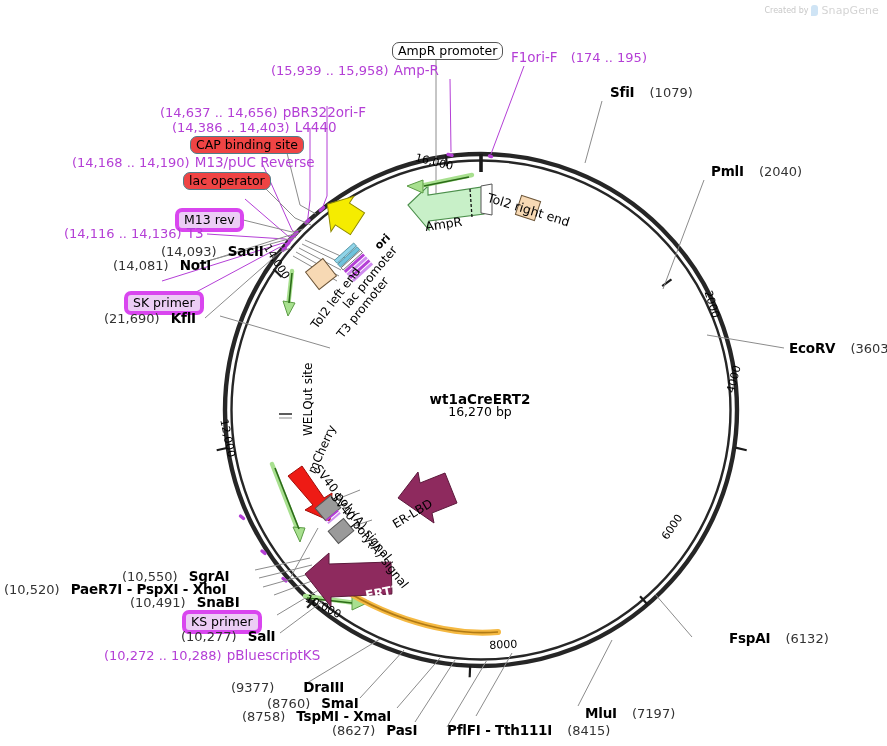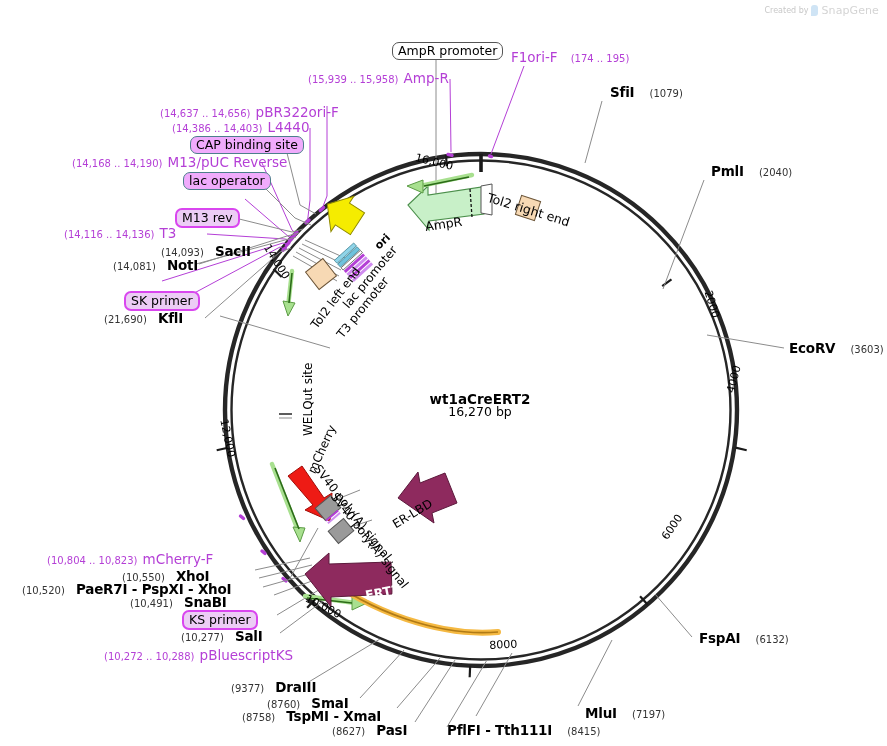--- a/index.html
+++ b/index.html
@@ -8,27 +8,27 @@
   #root{position:absolute;inset:0;}
   svg.map{position:absolute;left:0;top:0;width:887px;height:746px;overflow:visible;}
 
   
   .lbl{position:absolute;white-space:nowrap;line-height:1;}
   .purple{color:#b43fd6;}
   .black{color:#000;}
   .name{font-size:13.5px;}
   .name.bold{font-weight:bold;font-family:"DejaVu Sans","Liberation Sans",sans-serif;
              letter-spacing:-0.2px;}
-  .coord{font-size:10px;}
+  .coord{font-size:13px;}
   .coord.pur{color:#b43fd6;}
   .coord.blk{color:#333;}
   .boxed{display:inline-block;padding:1px 5px 2px 5px;border-radius:7px;
          font-size:12.5px;line-height:1.05;}
-  .box-blue{background:#f0abfc;border:1px solid #4d7f8c;color:#000;}
-  .box-purple{background:#eccdf5;border:2px solid #d946ef;color:#000;}
+  .box-blue{background:#ef4444;border:1px solid #4d7f8c;color:#000;}
+  .box-purple{background:#eccdf5;border:4px solid #d946ef;color:#000;}
   .box-white{background:#ffffff;border:1px solid #555;color:#000;}
 
   .title{position:absolute;text-align:center;font-size:13.5px;font-weight:bold;}
   .subtitle{position:absolute;text-align:center;font-size:12.5px;}
 
   
   .rot{position:absolute;white-space:nowrap;font-size:12px;transform-origin:0 0;}
   .tick-lbl{position:absolute;white-space:nowrap;font-size:11px;transform-origin:0 0;color:#000;}
 
   
@@ -236,21 +236,21 @@
     <span class="sg">SnapGene</span>
   </div>
 
   <div class="title" style="left:400px;top:391px;width:160px;">wt1aCreERT2</div>
   <div class="subtitle" style="left:400px;top:404px;width:160px;">16,270 bp</div>
 
   <div class="lbl" style="left:392px;top:42px;">
     <span class="boxed box-white">AmpR promoter</span>
   </div>
 
-  <div class="lbl" style="left:271px;top:70px;margin-left:37px;">
+  <div class="lbl" style="left:271px;top:62px;">
     <span class="coord pur">(15,939 .. 15,958)</span>
     <span class="name purple">Amp-R</span>
   </div>
 
   <div class="lbl" style="left:511px;top:49px;">
     <span class="name purple">F1ori-F</span>
     <span class="coord pur" style="margin-left:8px;">(174 .. 195)</span>
   </div>
 
   <div class="lbl" style="left:160px;top:104px;">
@@ -299,21 +299,21 @@
     <span class="coord blk" style="margin-left:10px;">(1079)</span>
   </div>
   <div class="lbl" style="left:711px;top:163px;">
     <span class="name bold black">PmlI</span>
     <span class="coord blk" style="margin-left:10px;">(2040)</span>
   </div>
   <div class="lbl" style="left:789px;top:340px;">
     <span class="name bold black">EcoRV</span>
     <span class="coord blk" style="margin-left:10px;">(3603)</span>
   </div>
-  <div class="lbl" style="left:699px;top:630px;">
+  <div class="lbl" style="left:729px;top:630px;">
     <span class="name bold black">FspAI</span>
     <span class="coord blk" style="margin-left:10px;">(6132)</span>
   </div>
   <div class="lbl" style="left:585px;top:705px;">
     <span class="name bold black">MluI</span>
     <span class="coord blk" style="margin-left:10px;">(7197)</span>
   </div>
 
   <div class="lbl" style="left:447px;top:722px;">
     <span class="name bold black">PflFI  -  Tth111I</span>
@@ -326,32 +326,28 @@
   <div class="lbl" style="left:242px;top:708px;">
     <span class="coord blk">(8758)</span>
     <span class="name bold black" style="margin-left:6px;">TspMI  -  XmaI</span>
   </div>
   <div class="lbl" style="left:267px;top:695px;">
     <span class="coord blk">(8760)</span>
     <span class="name bold black" style="margin-left:6px;">SmaI</span>
   </div>
   <div class="lbl" style="left:231px;top:679px;">
     <span class="coord blk">(9377)</span>
-    <span class="name bold black" style="margin-left:6px;">DraIII</span>
-  </div>
-
-  <div class="lbl" style="left:47px;top:551px;">
-    <span class="coord pur">(10,804 .. 10,823)</span>
-    <span class="name purple">mCherry-F</span>
-  </div>
+    <span class="name bold black" style="margin-left:24px;">DraIII</span>
+  </div>
+
   <div class="lbl" style="left:122px;top:568px;">
     <span class="coord blk">(10,550)</span>
-    <span class="name bold black" style="margin-left:6px;">XhoI</span>
-  </div>
-  <div class="lbl" style="left:22px;top:581px;">
+    <span class="name bold black" style="margin-left:6px;">SgrAI</span>
+  </div>
+  <div class="lbl" style="left:4px;top:581px;">
     <span class="coord blk">(10,520)</span>
     <span class="name bold black" style="margin-left:6px;">PaeR7I  -  PspXI  -  XhoI</span>
   </div>
   <div class="lbl" style="left:130px;top:594px;">
     <span class="coord blk">(10,491)</span>
     <span class="name bold black" style="margin-left:6px;">SnaBI</span>
   </div>
   <div class="lbl" style="left:182px;top:610px;">
     <span class="boxed box-purple">KS primer</span>
   </div>

